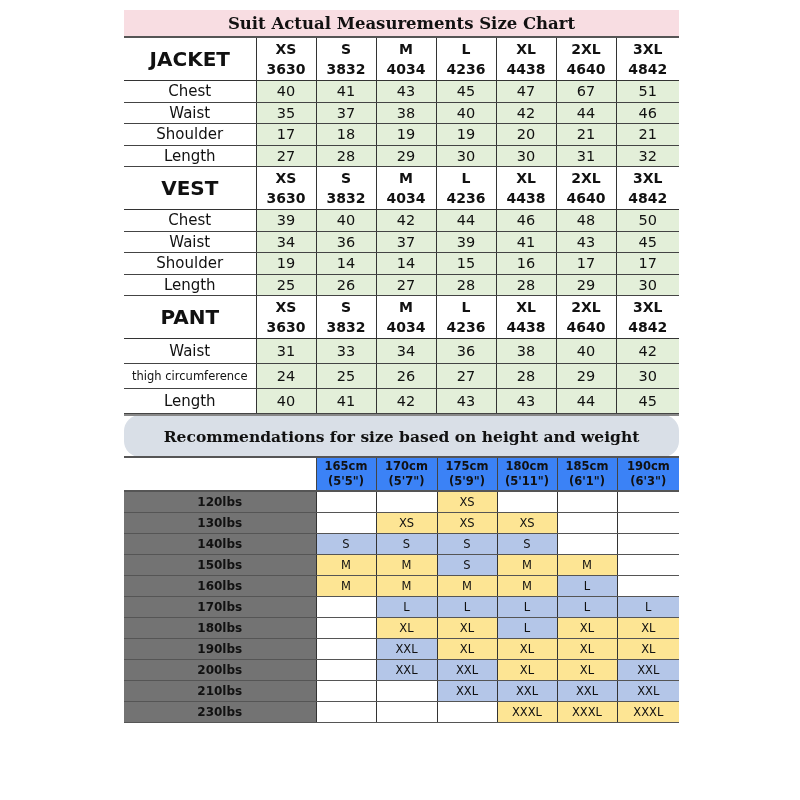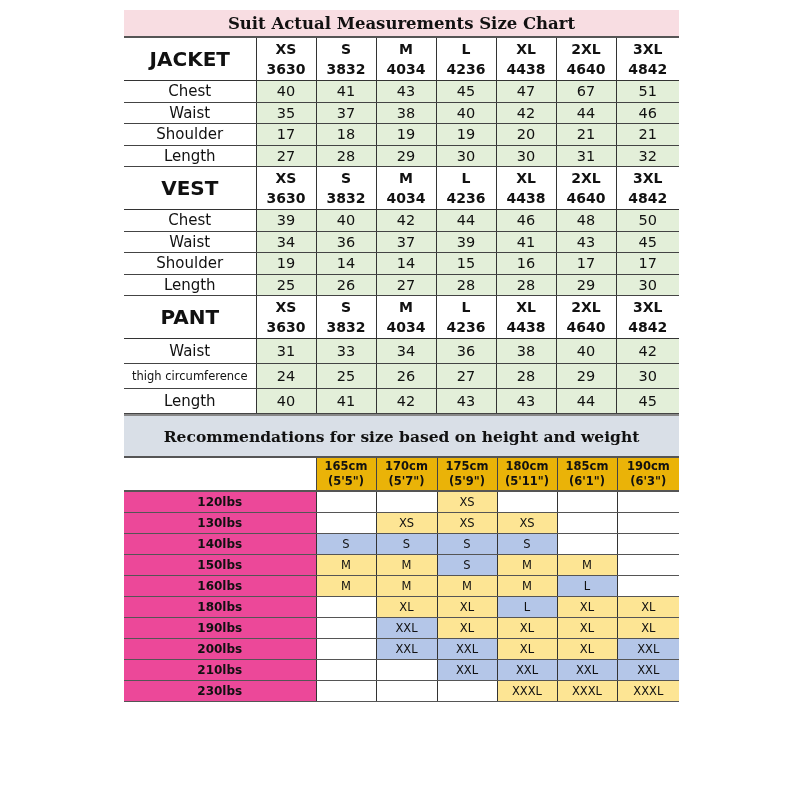--- a/index.html
+++ b/index.html
@@ -11,25 +11,25 @@
   
   .title-row td { background: #f8dde2; height: 26px; font-family: "DejaVu Serif", serif; font-weight: bold; font-size: 16.5px; border-bottom: 2px solid #555; }
   .hdr-row td { height: 42px; font-weight: bold; font-size: 14px; line-height: 20px; border-bottom: 1.5px solid #333; border-left: 1px solid #333; background: #fff; }
   .hdr-row td.lab { border-left: none; font-size: 20px; }
   .data-row td { height: 20.5px; font-size: 14.5px; border-bottom: 1px solid #444; border-left: 1px solid #333; background: #e3efd9; }
   .data-row td.lab { background: #fff; border-left: none; font-size: 15px; margin-left: 28px; }
   .data-row.pant td { height: 24px; }
   .data-row td.lab.small { font-size: 11.5px; }
 
   
-  .rec-title td { background: #d9dfe7; height: 40px; font-family: "DejaVu Serif", serif; font-weight: bold; font-size: 15.5px; border-top: 2px solid #888; border-bottom: 2px solid #555; }
-  .rec-hdr td { height: 32px; font-weight: bold; font-size: 11.5px; line-height: 15px; background: #eab308; border-left: 1px solid #444; border-bottom: 2px solid #555; }
+  .rec-title td { background: #d9dfe7; height: 40px; font-family: "DejaVu Serif", serif; font-weight: bold; font-size: 15.5px; border-top: 2px solid #888; border-bottom: 2px solid #555; border-radius: 16px; }
+  .rec-hdr td { height: 32px; font-weight: bold; font-size: 11.5px; line-height: 15px; background: #3b82f6; border-left: 1px solid #444; border-bottom: 2px solid #555; }
   .rec-hdr td.corner { background: #fff; border-left: none; }
   .rec-row td { height: 20px; font-size: 11.5px; border-left: 1px solid #333; border-bottom: 1.5px solid #555; background: #fff; }
-  .rec-row td.wlab { background: #ec4899; font-weight: bold; border-left: none; font-size: 12px; }
+  .rec-row td.wlab { background: #737373; font-weight: bold; border-left: none; font-size: 12px; }
   .rec-row td.c-yellow { background: #fde594; }
   .rec-row td.c-blue { background: #b4c6e8; }
 </style>
 </head>
 <body>
 
 <div class="sheet">
   <table>
     <colgroup>
       <col style="width:132px">
@@ -331,20 +331,29 @@
         <tr class="rec-row">
           <td class="wlab">160lbs</td>
           <td class="c-yellow">M</td>
           <td class="c-yellow">M</td>
           <td class="c-yellow">M</td>
           <td class="c-yellow">M</td>
           <td class="c-blue">L</td>
           <td></td>
         </tr>
         <tr class="rec-row">
+          <td class="wlab">170lbs</td>
+          <td></td>
+          <td class="c-blue">L</td>
+          <td class="c-blue">L</td>
+          <td class="c-blue">L</td>
+          <td class="c-blue">L</td>
+          <td class="c-blue">L</td>
+        </tr>
+        <tr class="rec-row">
           <td class="wlab">180lbs</td>
           <td></td>
           <td class="c-yellow">XL</td>
           <td class="c-yellow">XL</td>
           <td class="c-blue">L</td>
           <td class="c-yellow">XL</td>
           <td class="c-yellow">XL</td>
         </tr>
         <tr class="rec-row">
           <td class="wlab">190lbs</td>

